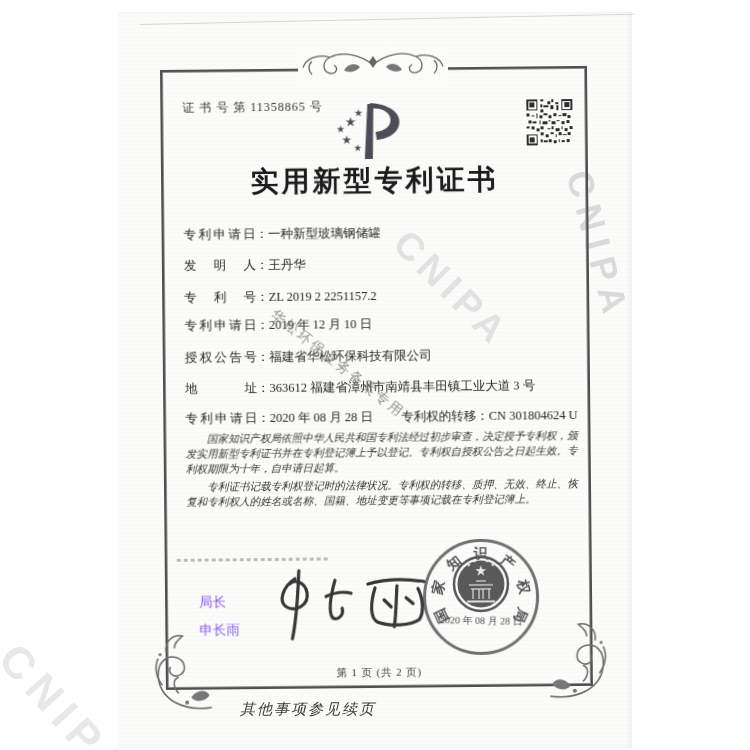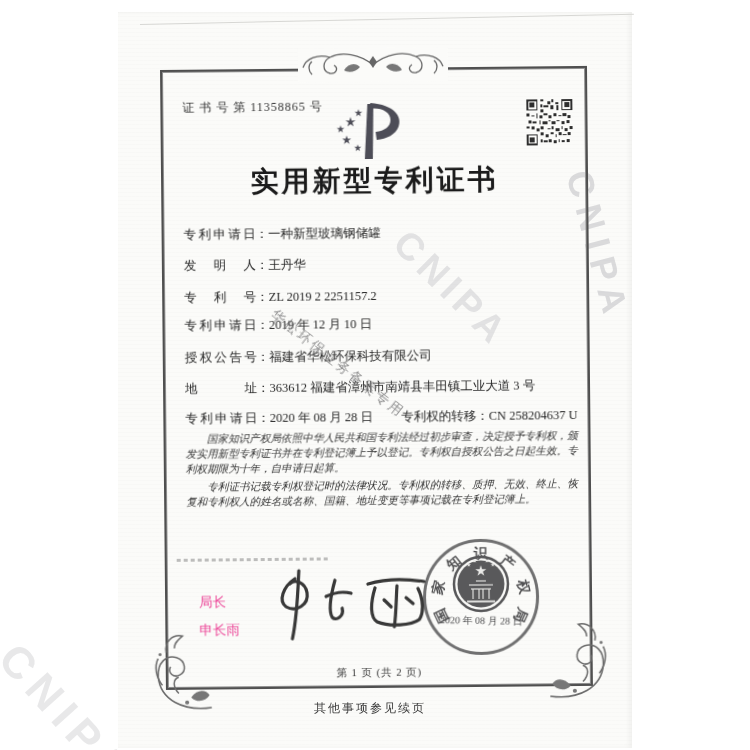--- a/index.html
+++ b/index.html
@@ -39,21 +39,21 @@
   .row-label{display:inline-block;width:72px;text-align:justify;text-align-last:justify;
              vertical-align:bottom;}
   .colon{display:inline-block;}
   .r0{top:157px}.r1{top:188px}.r2{top:220px}.r3{top:248px}.r4{top:280px}.r5{top:311px}.r6{top:341px}
   .grant2{position:absolute;left:216px;top:0;white-space:nowrap;}
   .paras{left:22px;top:362px;width:392px;font-size:10.6px;line-height:15.2px;color:#333;
          font-style:italic;text-align:justify;}
   .paras p{margin:0 0 2px 0;text-indent:2em;}
   .microprint{left:12px;top:489px;width:152px;height:3px;opacity:.55;
       background:repeating-linear-gradient(90deg,#8a8a8a 0 4px,transparent 4px 7px);}
-  .director{left:34px;top:519px;font-size:13.5px;line-height:28px;color:#ec4899;
+  .director{left:34px;top:519px;font-size:13.5px;line-height:28px;color:#8b5cf6;
       font-family:"Liberation Sans","DejaVu Sans",sans-serif;}
   .signature{left:100px;top:498px;width:175px;height:78px;}
   .pageinfo{left:0;top:598px;width:427px;text-align:center;font-size:10.5px;color:#333;
       letter-spacing:1px;}
   .corner-l{left:-14px;top:560px;width:62px;height:82px;}
   .corner-r{left:382px;top:552px;width:62px;height:82px;transform:scaleX(-1);}
   .top-orn{left:138px;top:-20px;width:150px;height:34px;background:#fbfbf9;}
   
   .seal{position:absolute;left:258px;top:472px;width:110px;height:110px;border:3px solid rgba(68,68,70,0.82);
         border-radius:50%;z-index:5;opacity:.93;mix-blend-mode:multiply;}
@@ -62,22 +62,22 @@
   .seal-char:nth-child(1){transform:translate(-50%,-50%) rotate(-115deg) translateY(-43px);}
   .seal-char:nth-child(2){transform:translate(-50%,-50%) rotate(-77deg)  translateY(-43px);}
   .seal-char:nth-child(3){transform:translate(-50%,-50%) rotate(-38deg)  translateY(-43px);}
   .seal-char:nth-child(4){transform:translate(-50%,-50%) rotate(0deg)    translateY(-43px);}
   .seal-char:nth-child(5){transform:translate(-50%,-50%) rotate(38deg)   translateY(-43px);}
   .seal-char:nth-child(6){transform:translate(-50%,-50%) rotate(77deg)   translateY(-43px);}
   .seal-char:nth-child(7){transform:translate(-50%,-50%) rotate(115deg)  translateY(-43px);}
   .seal-emblem{position:absolute;left:50%;top:13px;transform:translateX(-50%);}
   .seal-date{position:absolute;left:50%;top:72px;transform:translate(-50%,0) rotate(1.5deg);
         font-size:10px;white-space:nowrap;color:#3e3e40;letter-spacing:0;}
-  .cont-note{position:absolute;left:240px;top:700px;width:260px;text-align:center;z-index:3;
-        font-size:12px;letter-spacing:2px;color:#3a3a3a;}
+  .cont-note{position:absolute;left:240px;top:700px;width:260px;z-index:3;
+        font-size:15px;font-style:italic;letter-spacing:2px;color:#3a3a3a;}
 </style>
 </head>
 <body>
 
 <div id="canvas">
 
   <div class="paper"></div>
   <div class="paper-top-edge"></div>
 
   <div class="wm wm-cnipa-1">CNIPA</div>
@@ -195,21 +195,21 @@
       <span class="row-label">专利申请日</span><span class="colon">：</span><span class="row-value">2019 年 12 月 10 日</span>
     </div>
     <div class="fr-el field-row r4">
       <span class="row-label">授权公告号</span><span class="colon">：</span><span class="row-value">福建省华松环保科技有限公司</span>
     </div>
     <div class="fr-el field-row r5">
       <span class="row-label">地址</span><span class="colon">：</span><span class="row-value">363612 福建省漳州市南靖县丰田镇工业大道 3 号</span>
     </div>
     <div class="fr-el field-row r6">
       <span class="row-label">专利申请日</span><span class="colon">：</span><span class="row-value">2020 年 08 月 28 日</span>
-      <span class="grant2"><span>专利权的转移</span><span class="colon">：</span><span>CN 258204637 U</span></span>
+      <span class="grant2"><span>专利权的转移</span><span class="colon">：</span><span>CN 301804624 U</span></span>
     </div>
 
     <div class="fr-el paras">
       <p>国家知识产权局依照中华人民共和国专利法经过初步审查，决定授予专利权，颁发实用新型专利证书并在专利登记簿上予以登记。专利权自授权公告之日起生效。专利权期限为十年，自申请日起算。</p>
       <p>专利证书记载专利权登记时的法律状况。专利权的转移、质押、无效、终止、恢复和专利权人的姓名或名称、国籍、地址变更等事项记载在专利登记簿上。</p>
     </div>
 
     <div class="fr-el microprint"></div>
 
     <div class="fr-el director">

